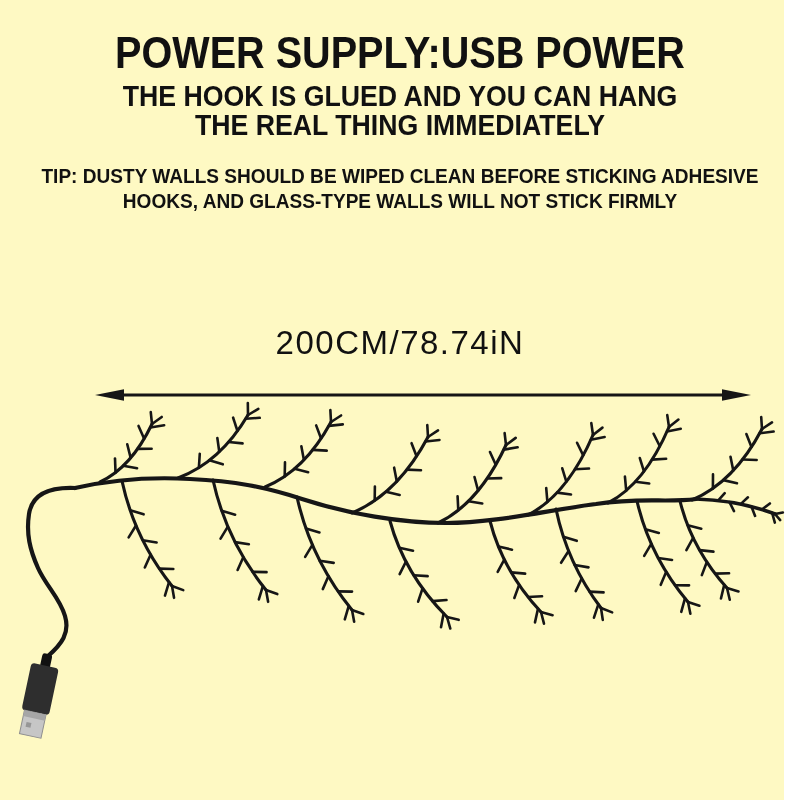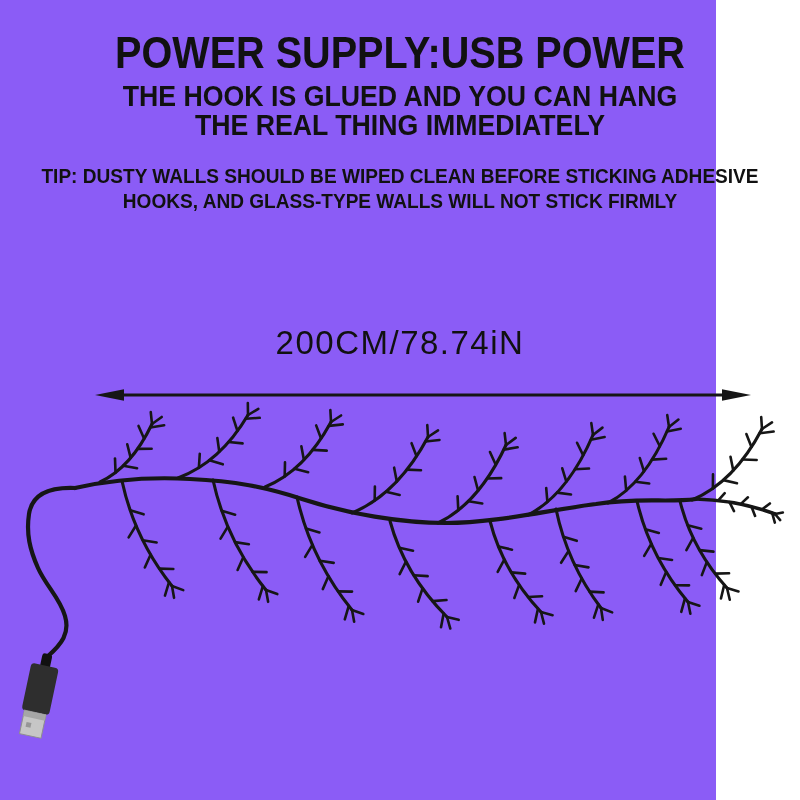--- a/index.html
+++ b/index.html
@@ -1,20 +1,20 @@
 <!DOCTYPE html>
 <html><head>
 <meta charset="utf-8">
 <style>
   html,body{margin:0;padding:0}
   body{
     width:800px;height:800px;background:#ffffff;color:#111;
     font-family:"Liberation Sans","DejaVu Sans",sans-serif;overflow:hidden;
   }
-  .stage{position:relative;width:716px;height:800px;background:#8b5cf6}
+  .stage{position:relative;width:784px;height:800px;background:#fef9c3}
   .center-text{position:absolute;left:0;width:800px;text-align:center;white-space:nowrap}
   .sx{display:block;transform-origin:50% 50%}
   .sx88{transform:scaleX(.88)}
   .sx92{transform:scaleX(.92)}
   .sx93{transform:scaleX(.93)}
   .t-title{top:27px;font-size:45px;font-weight:700;letter-spacing:0}
   .t-sub{top:82px;font-size:29px;line-height:29px;font-weight:700}
   .t-tip{top:163px;font-size:20.5px;line-height:25px;font-weight:700}
   .t-dim{top:324px;font-size:33px;font-weight:400;letter-spacing:1.5px}
   svg.layer{position:absolute;left:0;display:block}

